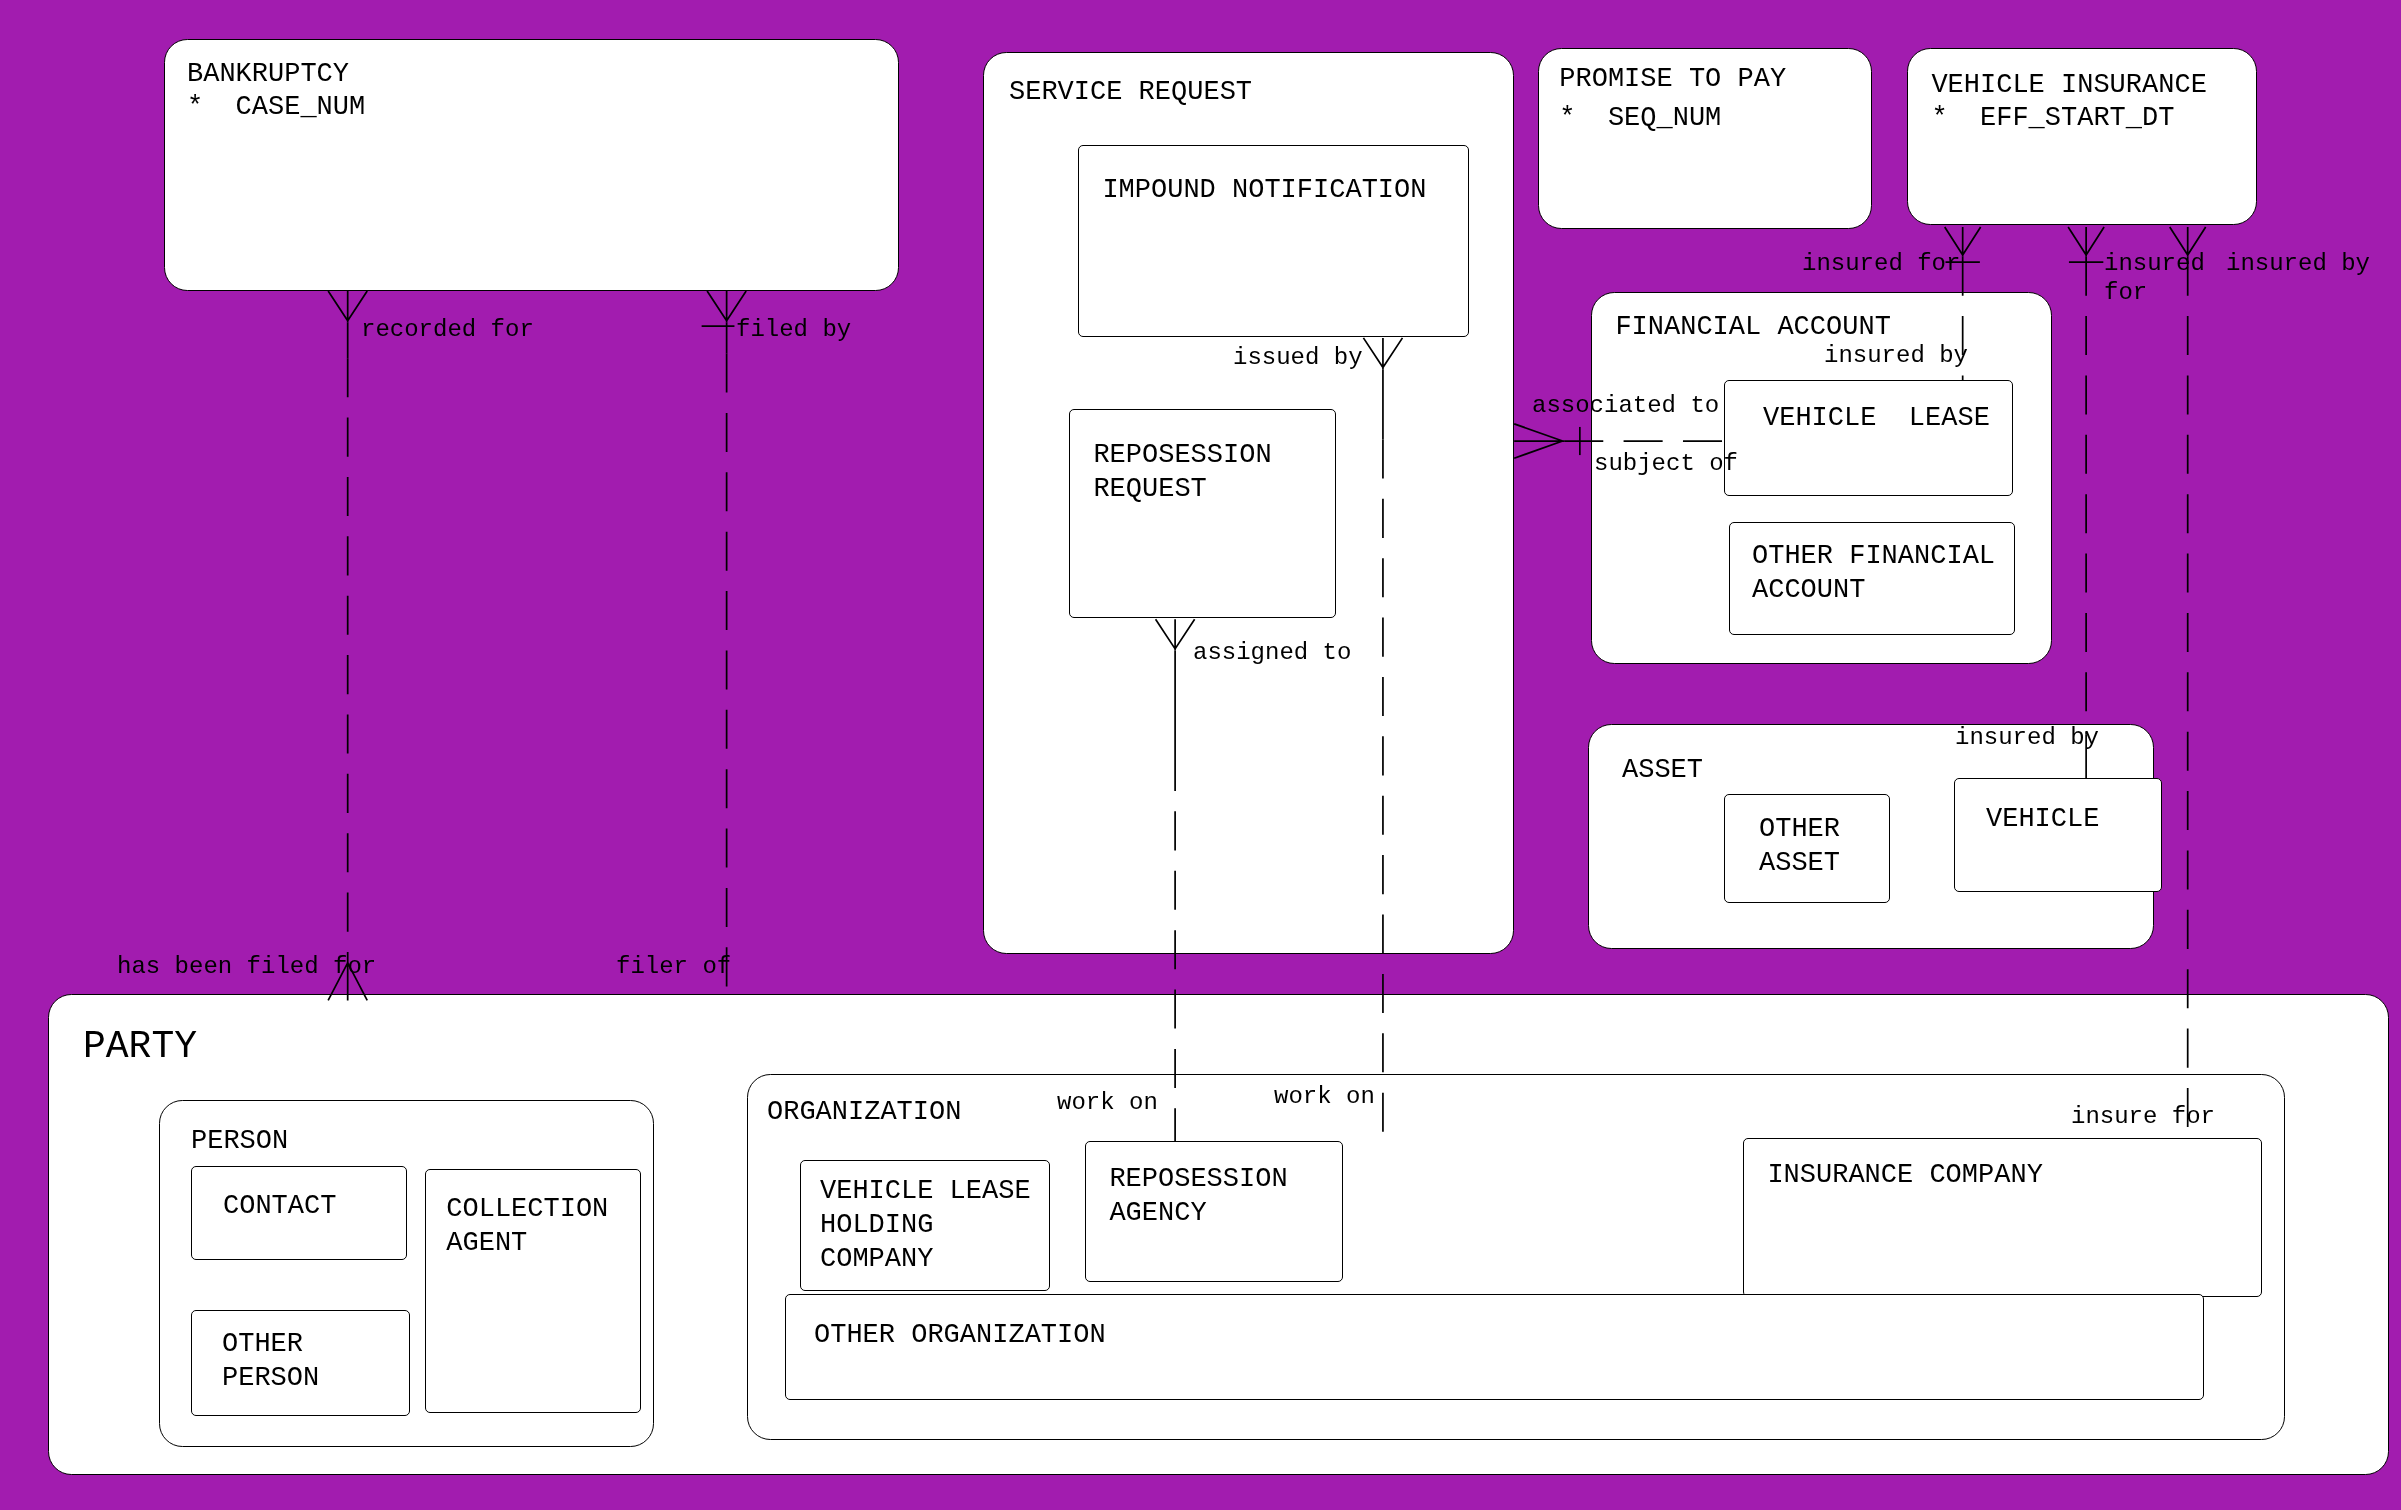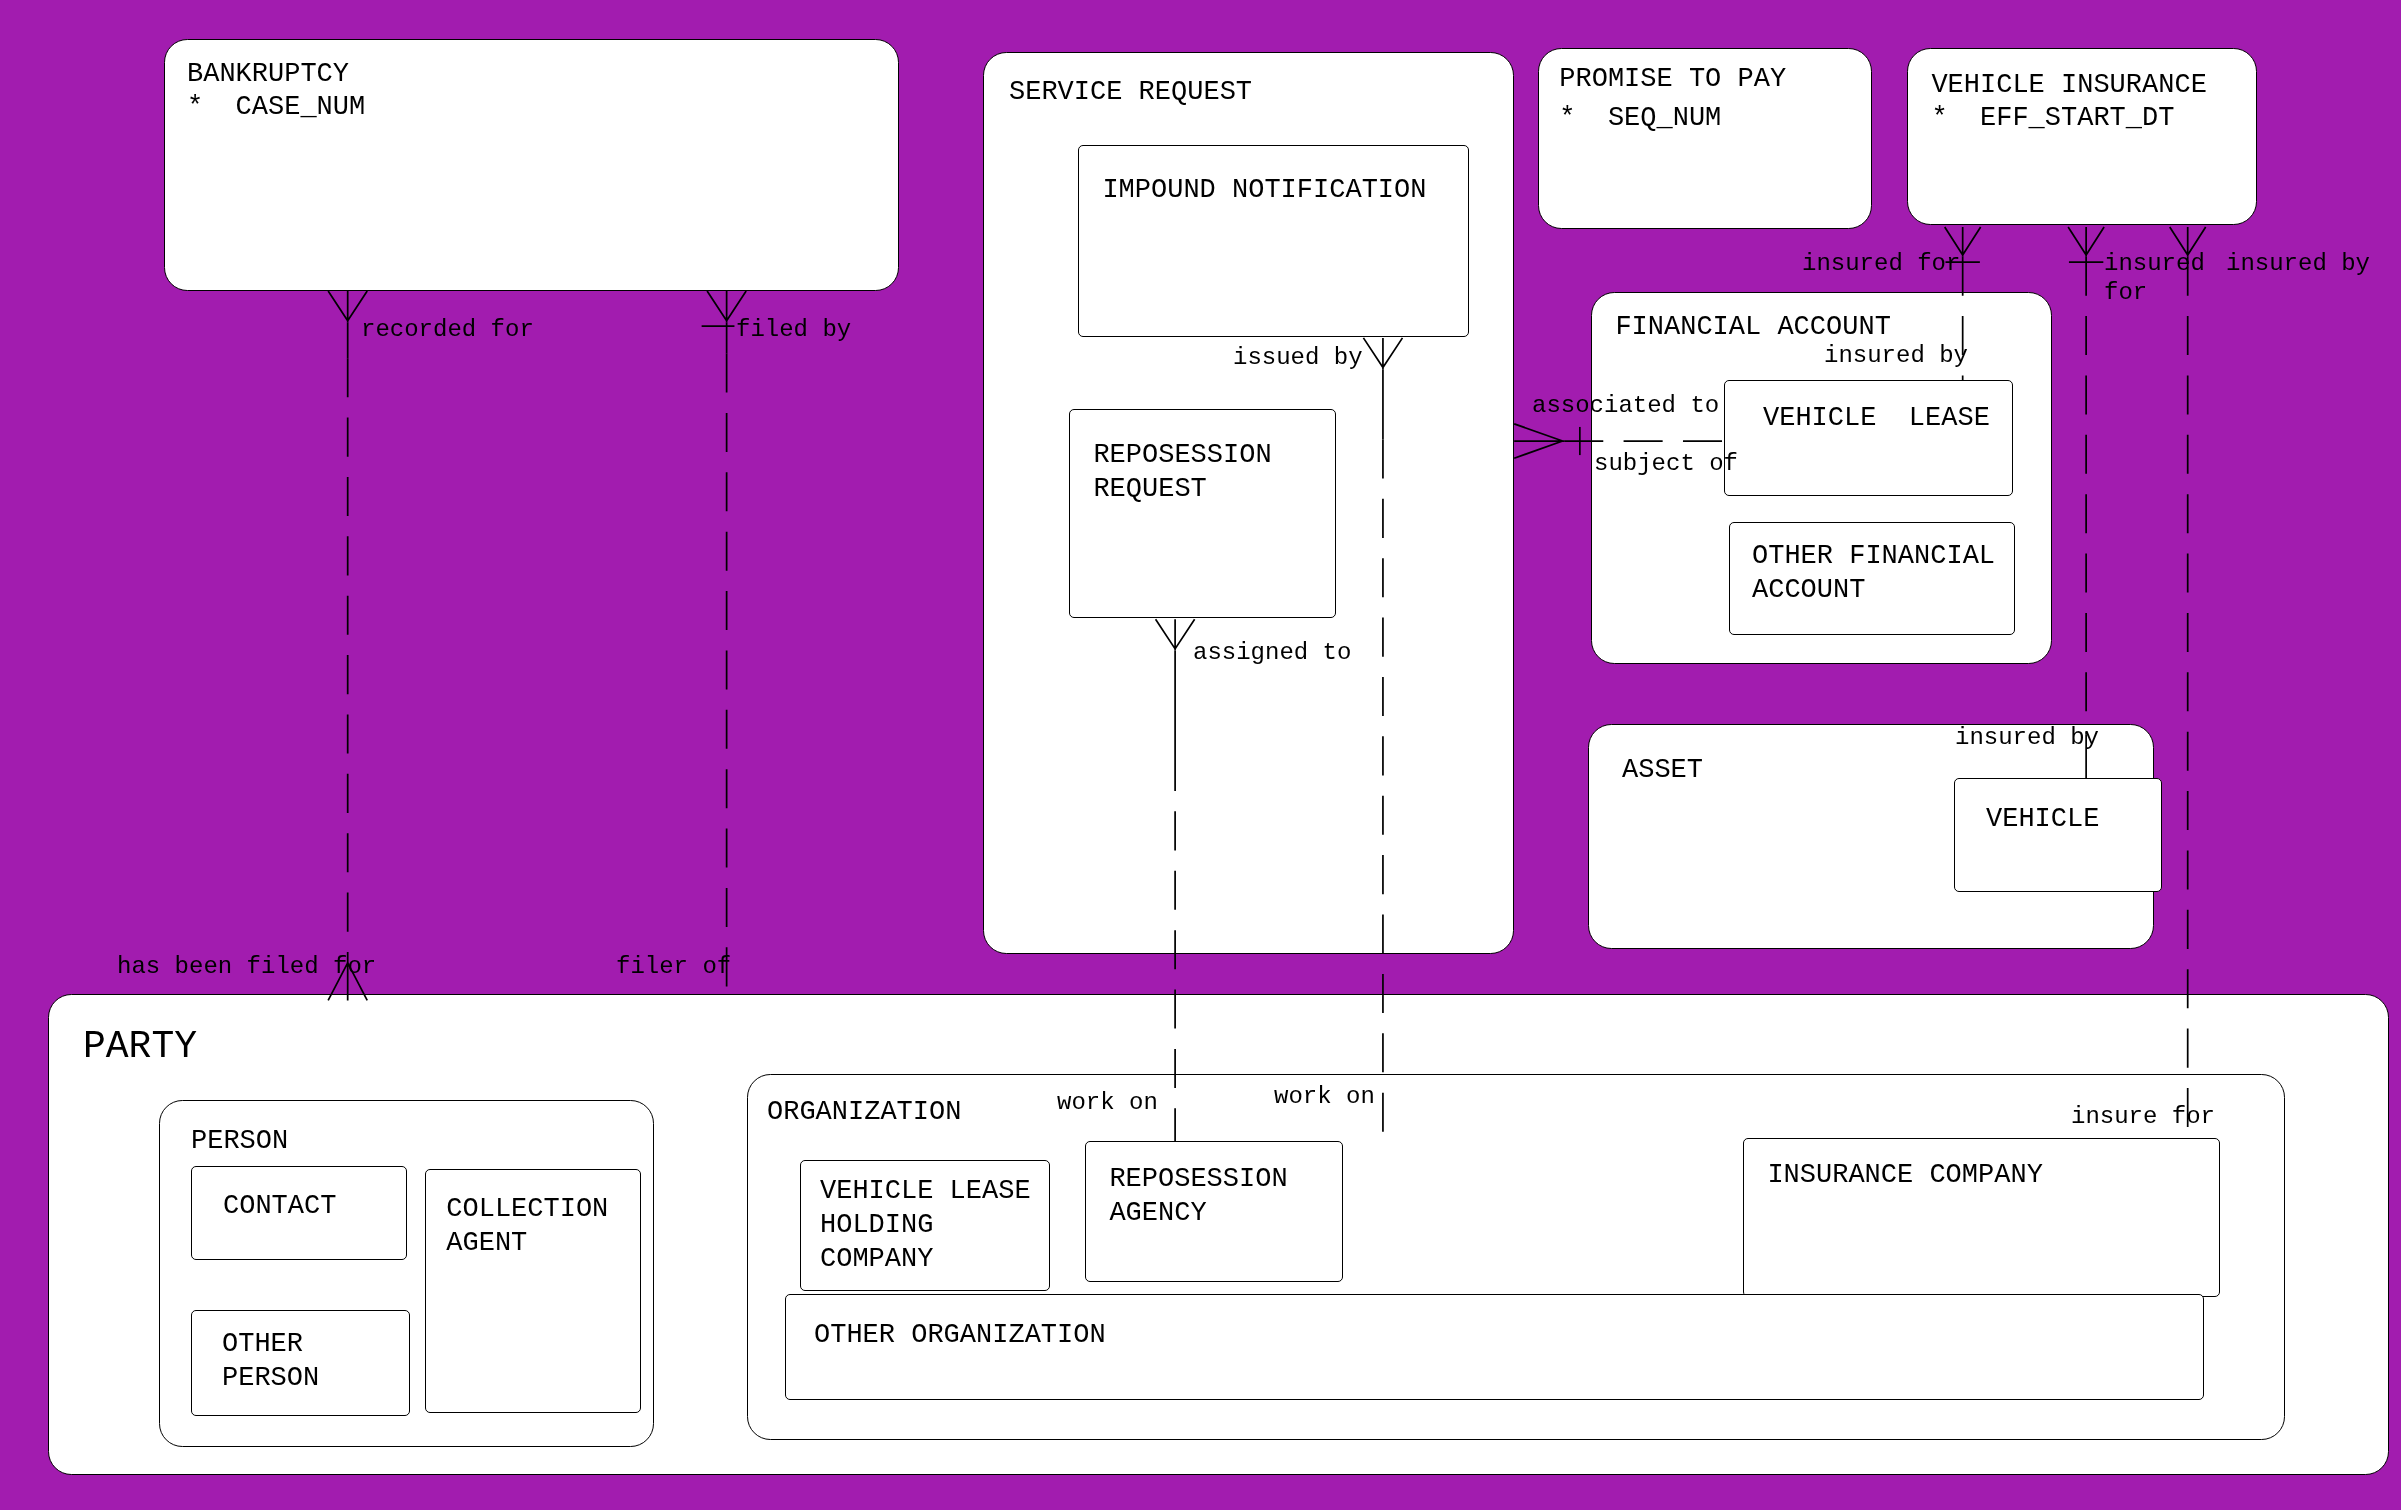--- a/index.html
+++ b/index.html
@@ -58,20 +58,23 @@
   </div>
 
   <div class="box sm" style="left:1729px;top:522px;width:286px;height:113px;">
     <span class="etitle" style="left:22px;top:15.6px;width:258px;">OTHER FINANCIAL ACCOUNT</span>
   </div>
 
   <div class="box" style="left:1588px;top:724px;width:566px;height:225px;">
     <span class="etitle" style="left:33px;top:28px;">ASSET</span>
   </div>
 
+  <div class="box sm" style="left:1724px;top:794px;width:166px;height:109px;">
+    <span class="etitle" style="left:34px;top:17px;width:113px;">OTHER ASSET</span>
+  </div>
 
   <div class="box sm" style="left:1954px;top:778px;width:208px;height:114px;">
     <span class="etitle" style="left:31px;top:23.4px;">VEHICLE</span>
   </div>
 
   <div class="box" style="left:48px;top:994px;width:2341px;height:481px;">
     <span class="etitle big" style="left:34px;top:28px;">PARTY</span>
   </div>
 
   <div class="box" style="left:159px;top:1100px;width:495px;height:347px;">
@@ -96,21 +99,21 @@
 
   <div class="box sm" style="left:800px;top:1160px;width:250px;height:131px;">
     <span class="etitle" style="left:19px;top:12.5px;width:223px;">VEHICLE LEASE HOLDING COMPANY</span>
   </div>
 
   <div class="box sm" style="left:1085px;top:1141px;width:258px;height:141px;padding-left:36px;">
     <span class="etitle" style="left:23.4px;top:20.3px;width:211px;">REPOSESSION AGENCY</span>
   </div>
 
 
-  <div class="box sm" style="left:1743px;top:1138px;width:477px;height:159px;">
+  <div class="box sm" style="left:1743px;top:1138px;width:519px;height:159px;">
     <span class="etitle" style="left:23.4px;top:19px;">INSURANCE COMPANY</span>
   </div>
 
   <div class="box sm" style="left:785px;top:1294px;width:1419px;height:106px;">
     <span class="etitle" style="left:28px;top:23.4px;">OTHER ORGANIZATION</span>
   </div>
 
   <svg id="lines" viewBox="0 0 3073 1933">
     <g>
       <path d="M420,372 L445,410 M470,372 L445,410 M445,372 L445,412"></path>

